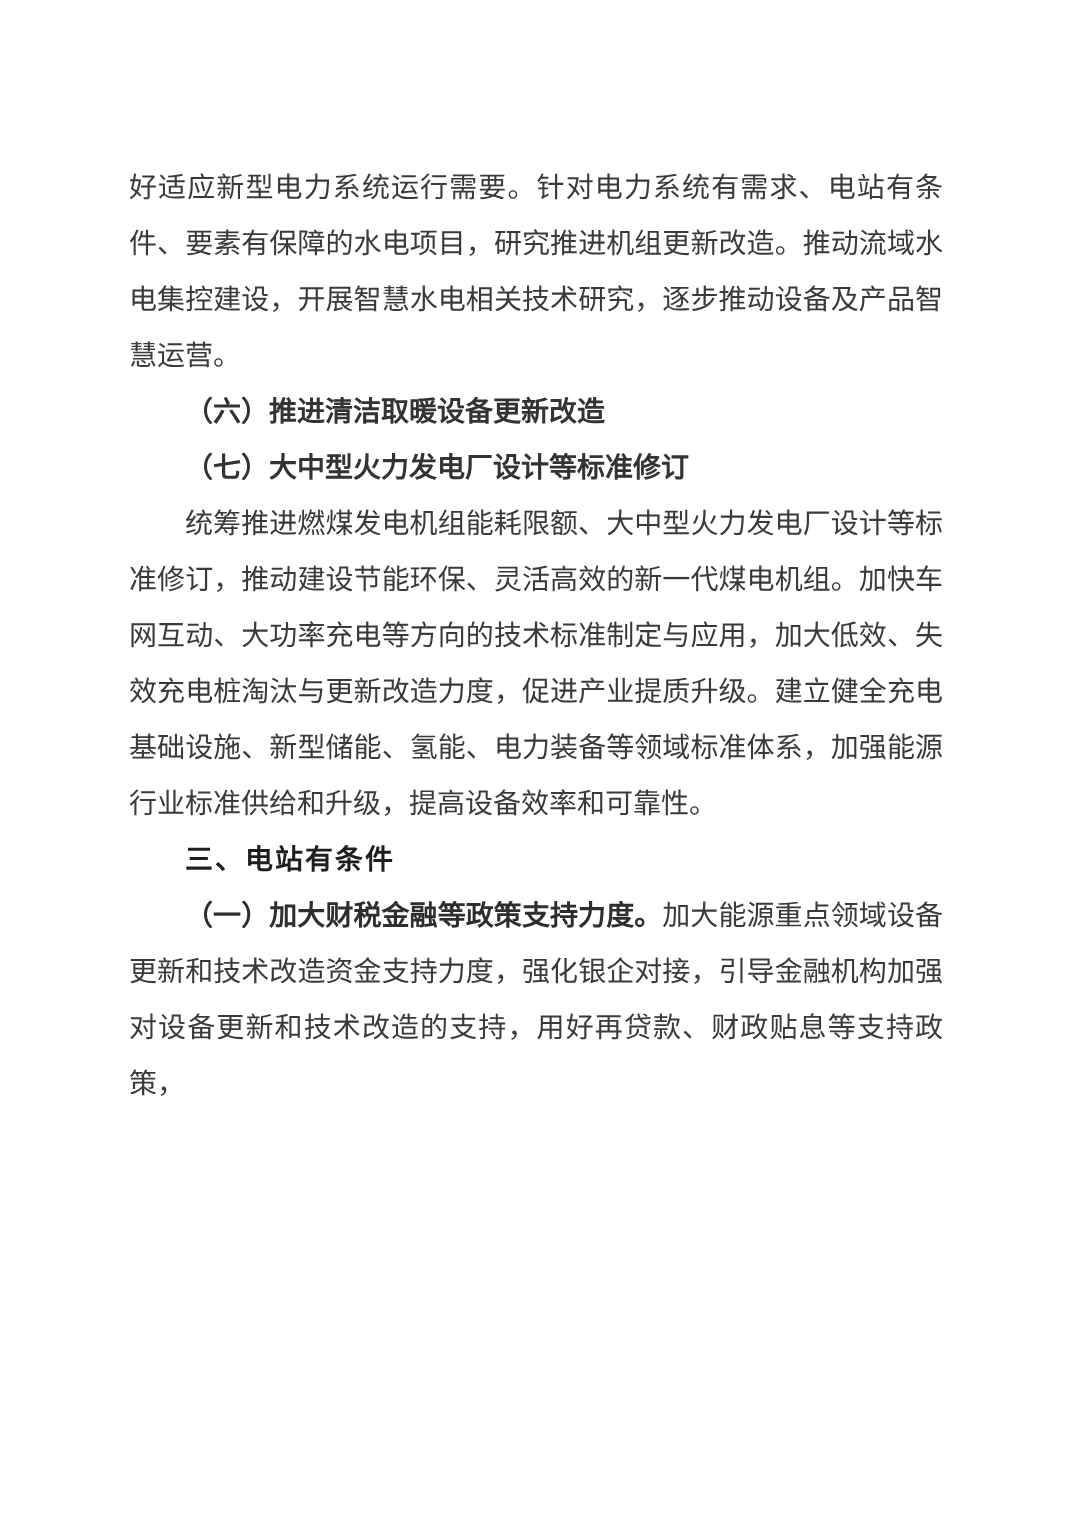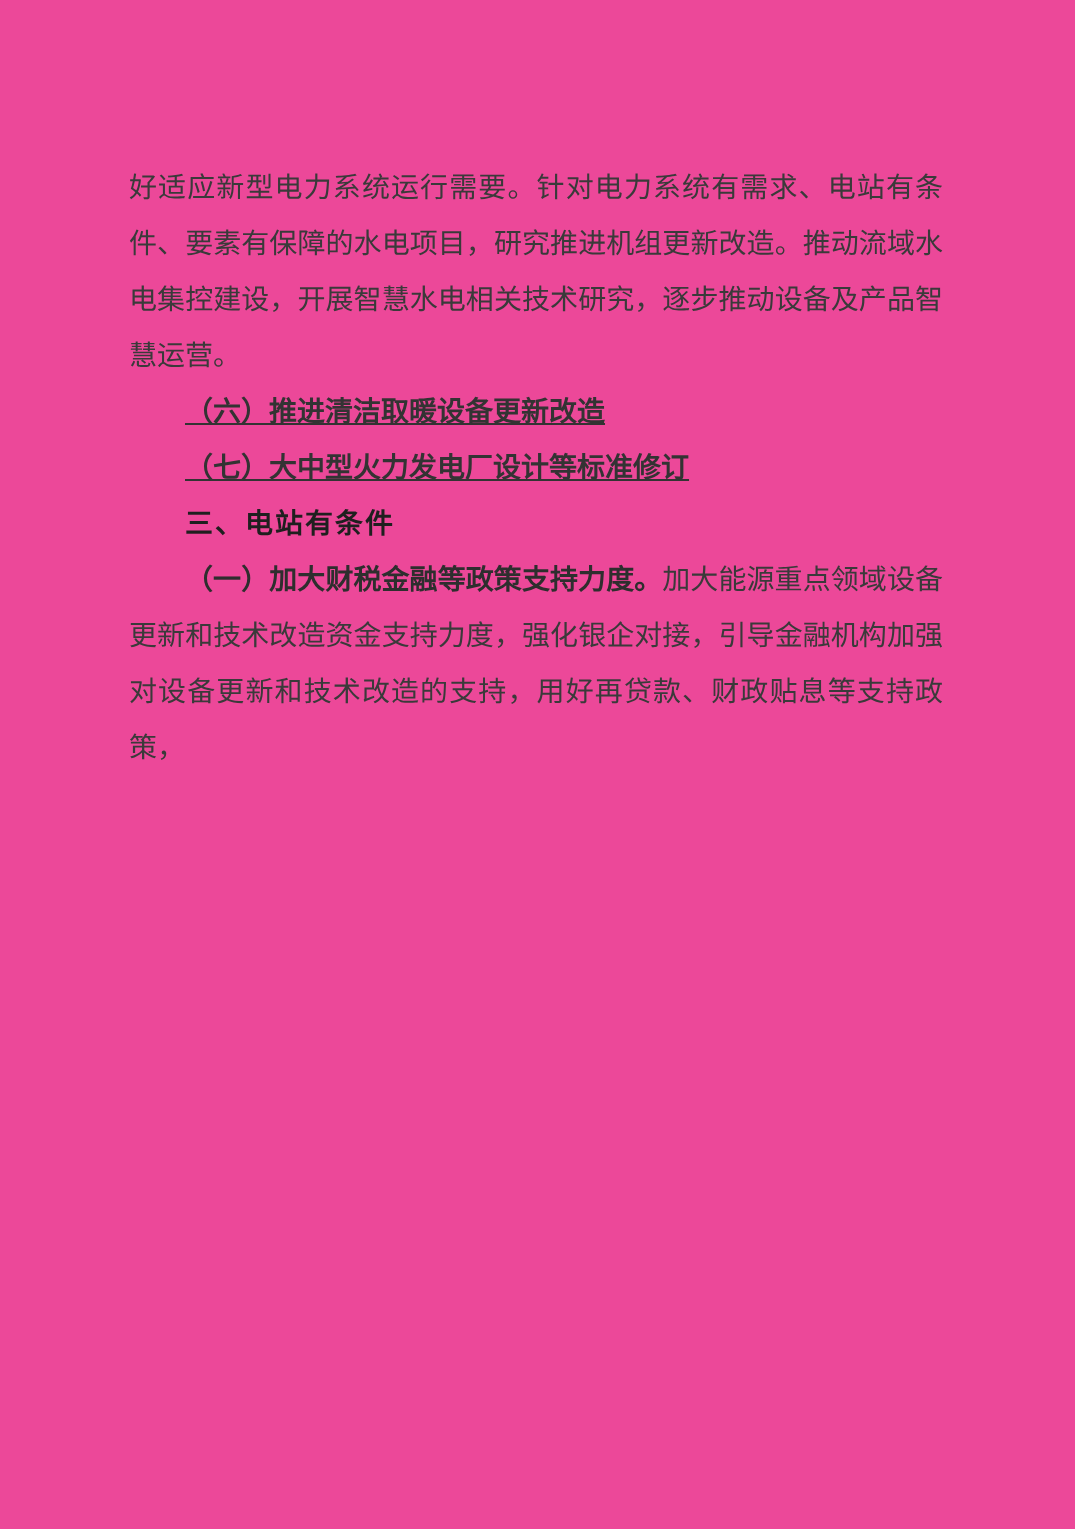--- a/index.html
+++ b/index.html
@@ -5,21 +5,21 @@
   html, body {
     margin: 0;
     padding: 0;
     background: #e9e9e9;
   }
   .page {
     position: relative;
     width: 1075px;
     height: 1529px;
     margin: 0 auto;
-    background: #ec4899;
+    background: #ffffff;
     overflow: hidden;
   }
   .content {
     position: absolute;
     left: 129px;
     top: 160px;
     width: 814px;
   }
   .content p,
   .content h2,
@@ -40,21 +40,20 @@
   }
   .no-indent {
     text-indent: 0;
   }
   .section-heading {
     font-family: "Liberation Serif", "DejaVu Serif", serif;
     font-weight: 700;
     color: #333333;
     text-indent: 2em;
     text-align: left;
-    text-decoration: underline;
   }
   .chapter-heading {
     font-family: "Liberation Sans", "DejaVu Sans", sans-serif;
     font-weight: 700;
     color: #1f1f1f;
     text-indent: 2em;
     text-align: left;
     letter-spacing: 2px;
   }
   .lead-phrase {
@@ -69,19 +68,20 @@
 <div class="page">
   <div class="content">
 
     <p class="body-text no-indent">好适应新型电力系统运行需要。针对电力系统有需求、电站有条件、要素有保障的水电项目，研究推进机组更新改造。推动流域水电集控建设，开展智慧水电相关技术研究，逐步推动设备及产品智慧运营。</p>
 
     <h3 class="section-heading">（六）推进清洁取暖设备更新改造</h3>
 
 
     <h3 class="section-heading">（七）大中型火力发电厂设计等标准修订</h3>
 
+    <p class="body-text">统筹推进燃煤发电机组能耗限额、大中型火力发电厂设计等标准修订，推动建设节能环保、灵活高效的新一代煤电机组。加快车网互动、大功率充电等方向的技术标准制定与应用，加大低效、失效充电桩淘汰与更新改造力度，促进产业提质升级。建立健全充电基础设施、新型储能、氢能、电力装备等领域标准体系，加强能源行业标准供给和升级，提高设备效率和可靠性。</p>
 
     <h2 class="chapter-heading">三、电站有条件</h2>
 
     <p class="body-text"><span class="lead-phrase">（一）加大财税金融等政策支持力度。</span><span>加大能源重点领域设备更新和技术改造资金支持力度，强化银企对接，引导金融机构加强对设备更新和技术改造的支持，用好再贷款、财政贴息等支持政策，</span></p>
 
   </div>
 </div>
 
 </body></html>

